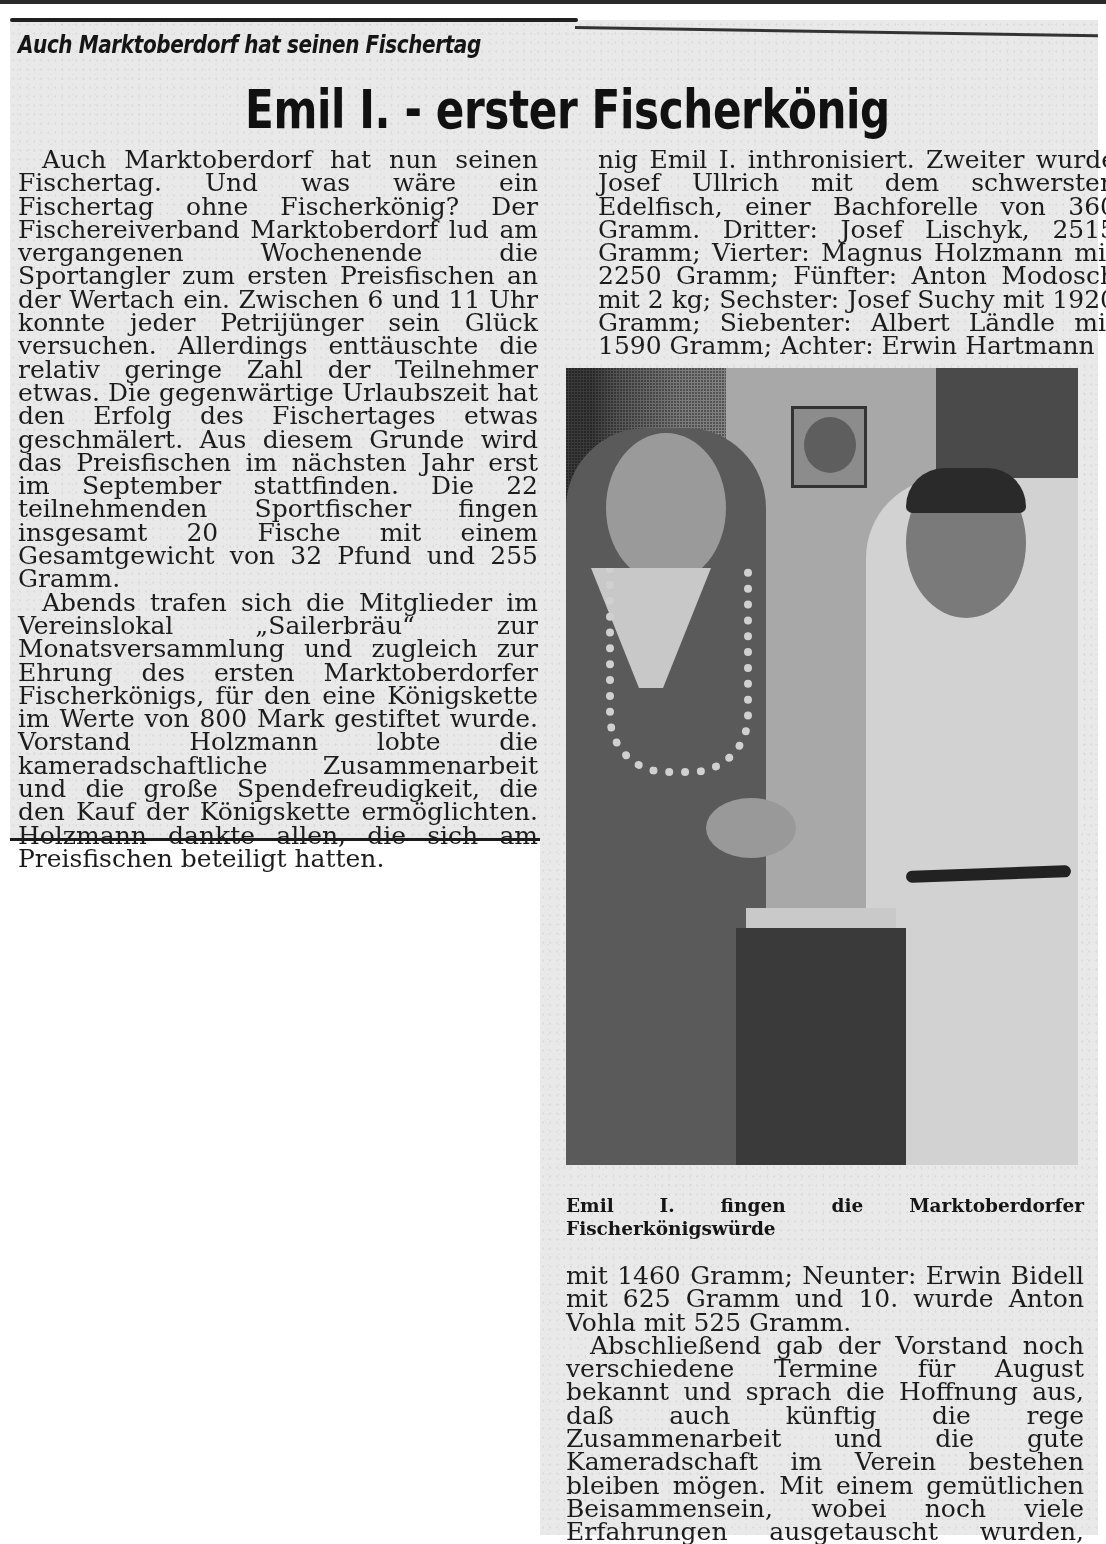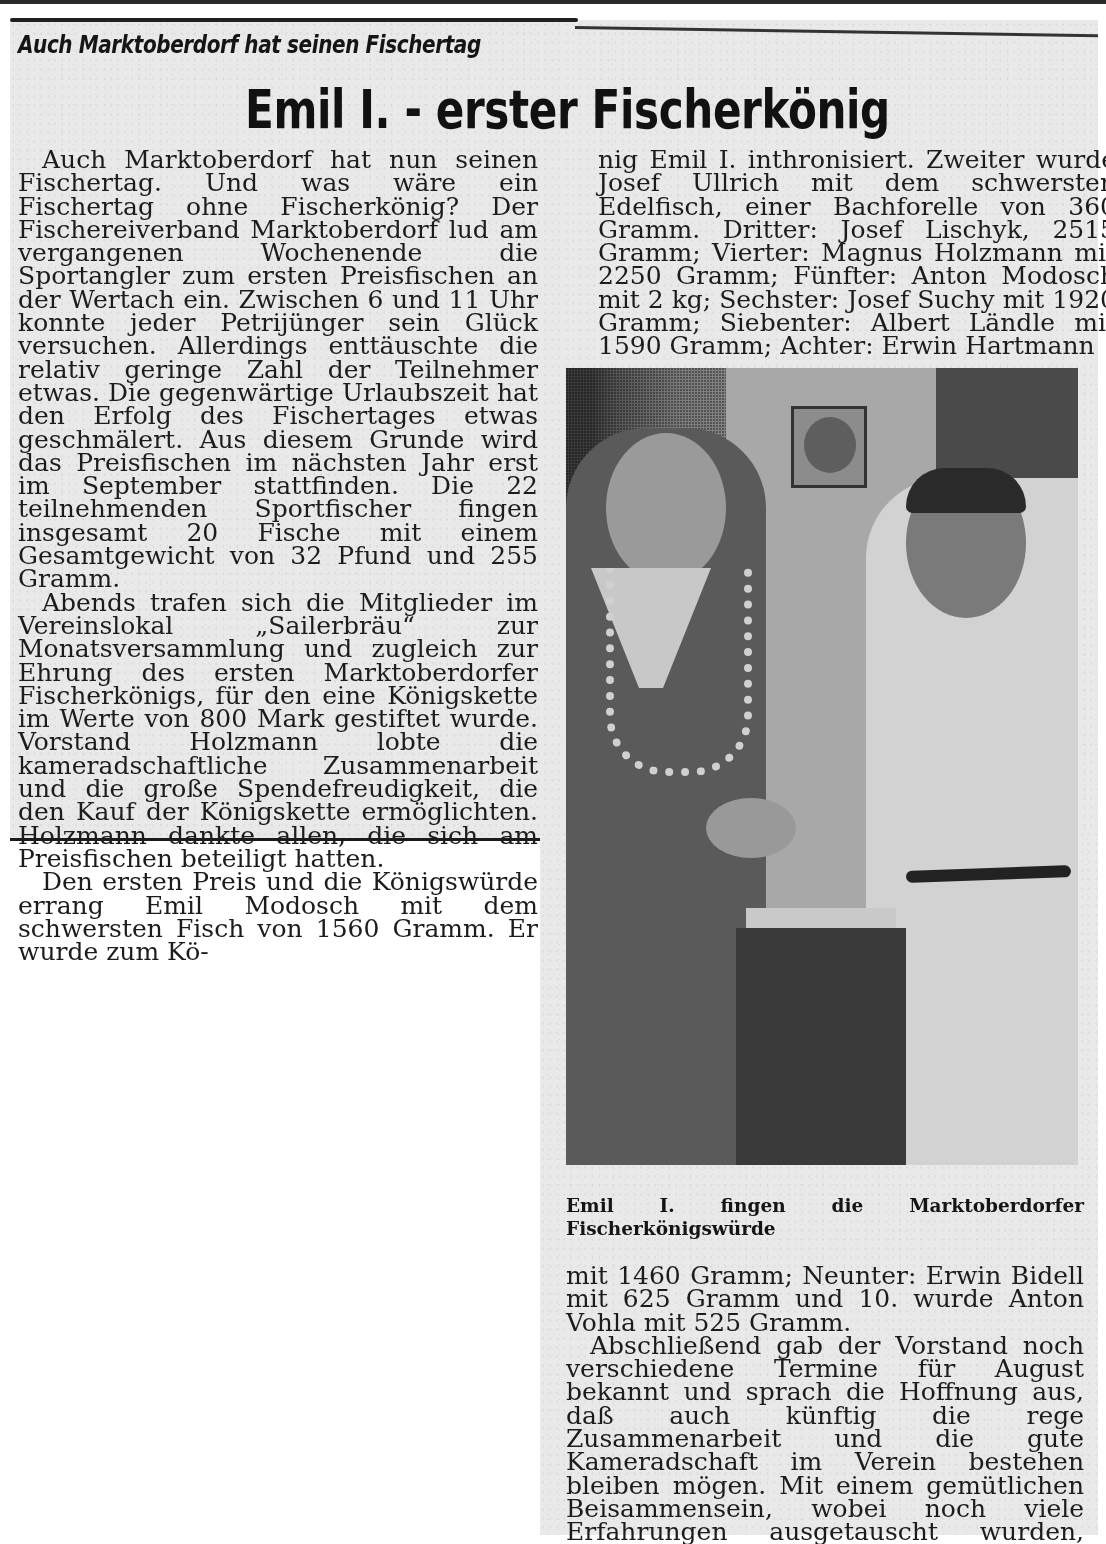--- a/index.html
+++ b/index.html
@@ -87,21 +87,20 @@
 <div class="paper-top-left-shadow"></div>
 <div class="paper-top-right-shadow"></div>
 <div class="bottom-rule"></div>
 
 <div class="kicker">Auch Marktoberdorf hat seinen Fischertag</div>
 <h1 class="headline" style="margin:0;">Emil I. - erster Fischerkönig</h1>
 
 <div class="col col-left">
   <p>Auch Marktoberdorf hat nun seinen Fischertag. Und was wäre ein Fischertag ohne Fischerkönig? Der Fischereiverband Marktoberdorf lud am vergangenen Wochenende die Sportangler zum ersten Preisfischen an der Wertach ein. Zwischen 6 und 11 Uhr konnte jeder Petrijünger sein Glück versuchen. Allerdings enttäuschte die relativ geringe Zahl der Teilnehmer etwas. Die gegenwärtige Urlaubszeit hat den Erfolg des Fischertages etwas geschmälert. Aus diesem Grunde wird das Preisfischen im nächsten Jahr erst im September stattfinden. Die 22 teilnehmenden Sportfischer fingen insgesamt 20 Fische mit einem Gesamtgewicht von 32 Pfund und 255 Gramm.</p>
   <p>Abends trafen sich die Mitglieder im Vereinslokal „Sailerbräu“ zur Monatsversammlung und zugleich zur Ehrung des ersten Marktoberdorfer Fischerkönigs, für den eine Königskette im Werte von 800 Mark gestiftet wurde. Vorstand Holzmann lobte die kameradschaftliche Zusammenarbeit und die große Spendefreudigkeit, die den Kauf der Königskette ermöglichten. Holzmann dankte allen, die sich am Preisfischen beteiligt hatten.</p>
-  <p>Den ersten Preis und die Königswürde errang Emil Modosch mit dem schwersten Fisch von 1560 Gramm. Er wurde zum Kö-</p>
 </div>
 
 <div class="col col-right-top">
   <p class="cont">nig Emil I. inthronisiert. Zweiter wurde Josef Ullrich mit dem schwersten Edelfisch, einer Bachforelle von 360 Gramm. Dritter: Josef Lischyk, 2515 Gramm; Vierter: Magnus Holzmann mit 2250 Gramm; Fünfter: Anton Modosch mit 2 kg; Sechster: Josef Suchy mit 1920 Gramm; Siebenter: Albert Ländle mit 1590 Gramm; Achter: Erwin Hartmann</p>
 </div>
 
 <div class="photo" title="Black-and-white halftone photo: two men shaking hands, the man on the left wearing a king's chain">
   <div class="wall"></div>
   <div class="door"></div>
   <div class="frame"></div>

